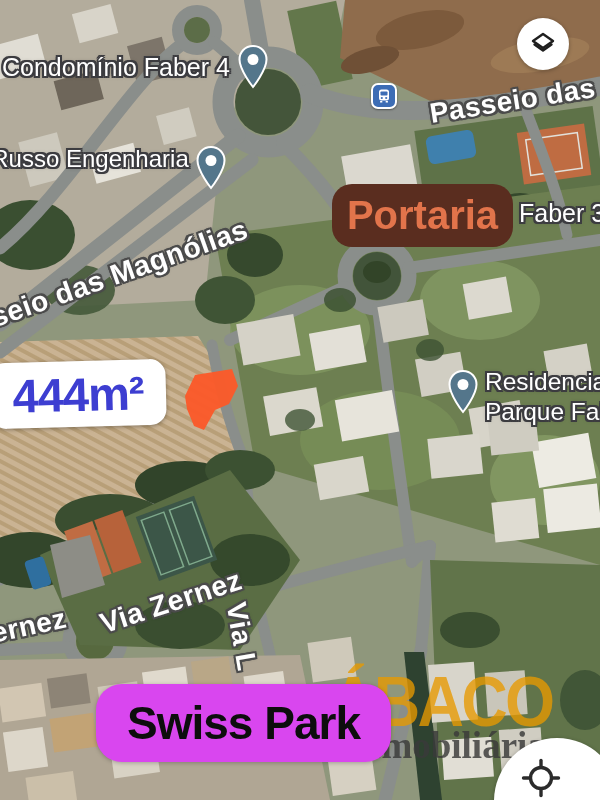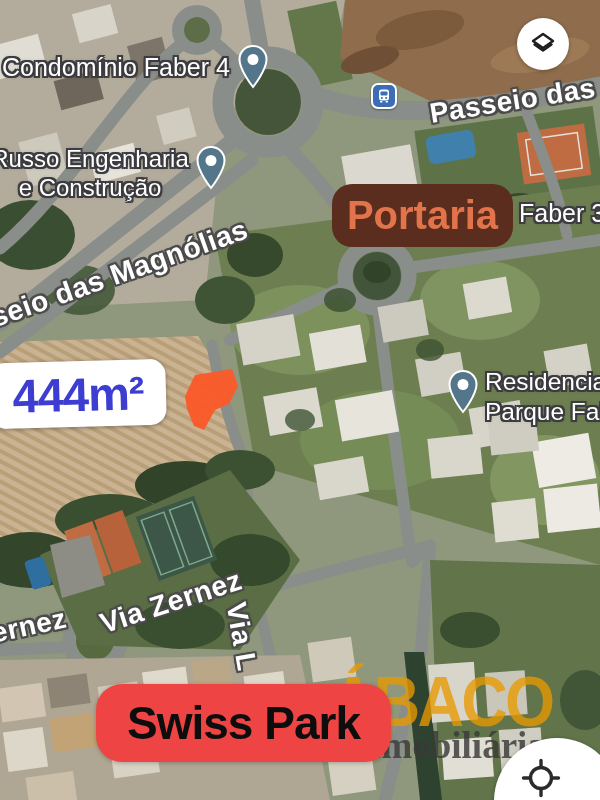--- a/index.html
+++ b/index.html
@@ -43,21 +43,21 @@
   #portaria-box span{color:var(--portaria-text);font-size:40px;font-weight:600;}
   #area-box{
     left:-10px;top:361px;width:176px;height:66px;z-index:20;
     background:#fff;border-radius:16px;transform:rotate(-1.5deg);
     box-shadow:0 1px 4px rgba(0,0,0,.35);
     display:flex;align-items:center;justify-content:center;
   }
   #area-box span{color:var(--area-text);font-size:47px;font-weight:800;letter-spacing:-1px;}
   #swiss-box{
     left:96px;top:684px;width:295px;height:78px;z-index:40;
-    background:#ef4444;border-radius:26px;
+    background:#d946ef;border-radius:26px;
     box-shadow:0 1px 4px rgba(0,0,0,.25);
     display:flex;align-items:center;justify-content:center;
   }
   #swiss-box span{color:#0d0d0d;font-size:46px;font-weight:800;letter-spacing:-1px;}
 
   
   #wm-brand{
     left:330px;top:662px;z-index:30;font-size:70px;font-weight:800;
     color:var(--watermark-brand);opacity:.78;letter-spacing:-3px;white-space:nowrap;
     transform:scaleX(.92);transform-origin:left top;
@@ -258,21 +258,20 @@
 </svg>
 
 <div class="poi-label" style="left:2px;top:53px;">Condomínio Faber 4</div>
 <svg class="pin" style="left:238px;top:45px;" viewBox="0 0 30 44">
   <path d="M15 1 C7 1 1.5 7 1.5 14.5 C1.5 25 15 42 15 42 C15 42 28.5 25 28.5 14.5 C28.5 7 23 1 15 1 Z" fill="var(--pin-fill)" stroke="#fff" stroke-width="2"></path>
   <circle cx="15" cy="14.5" r="5.5" fill="#fff"></circle>
 </svg>
 
 <div class="poi-label" style="left:-16px;top:144px;width:212px;text-align:center;font-size:24px;line-height:29px;white-space:normal;">
   <span>Russo Engenharia</span><br>
-  <span>e Construção</span>
 </div>
 <svg class="pin" style="left:196px;top:146px;" viewBox="0 0 30 44">
   <path d="M15 1 C7 1 1.5 7 1.5 14.5 C1.5 25 15 42 15 42 C15 42 28.5 25 28.5 14.5 C28.5 7 23 1 15 1 Z" fill="var(--pin-fill)" stroke="#fff" stroke-width="2"></path>
   <circle cx="15" cy="14.5" r="5.5" fill="#fff"></circle>
 </svg>
 
 <div class="poi-label" style="left:519px;top:199px;">Faber 3</div>
 
 <div class="poi-label" style="left:485px;top:367px;font-size:24.5px;line-height:29.5px;">
   <span>Residencial</span><br>

